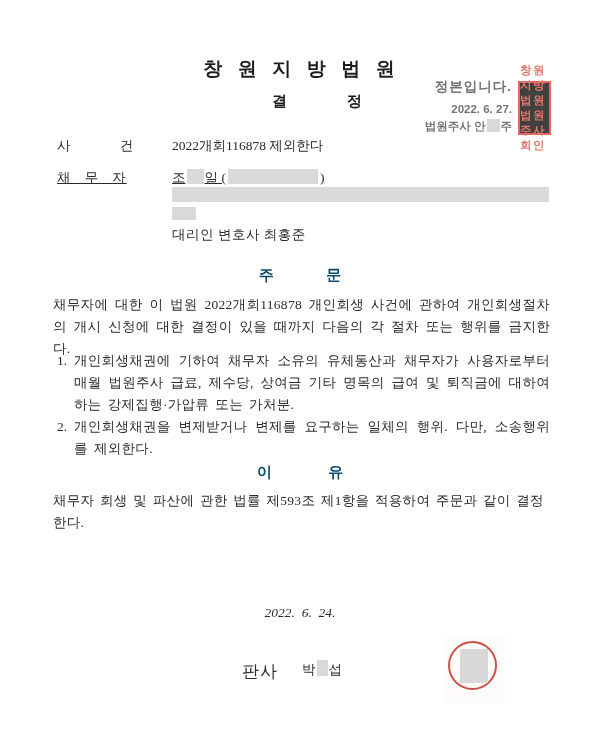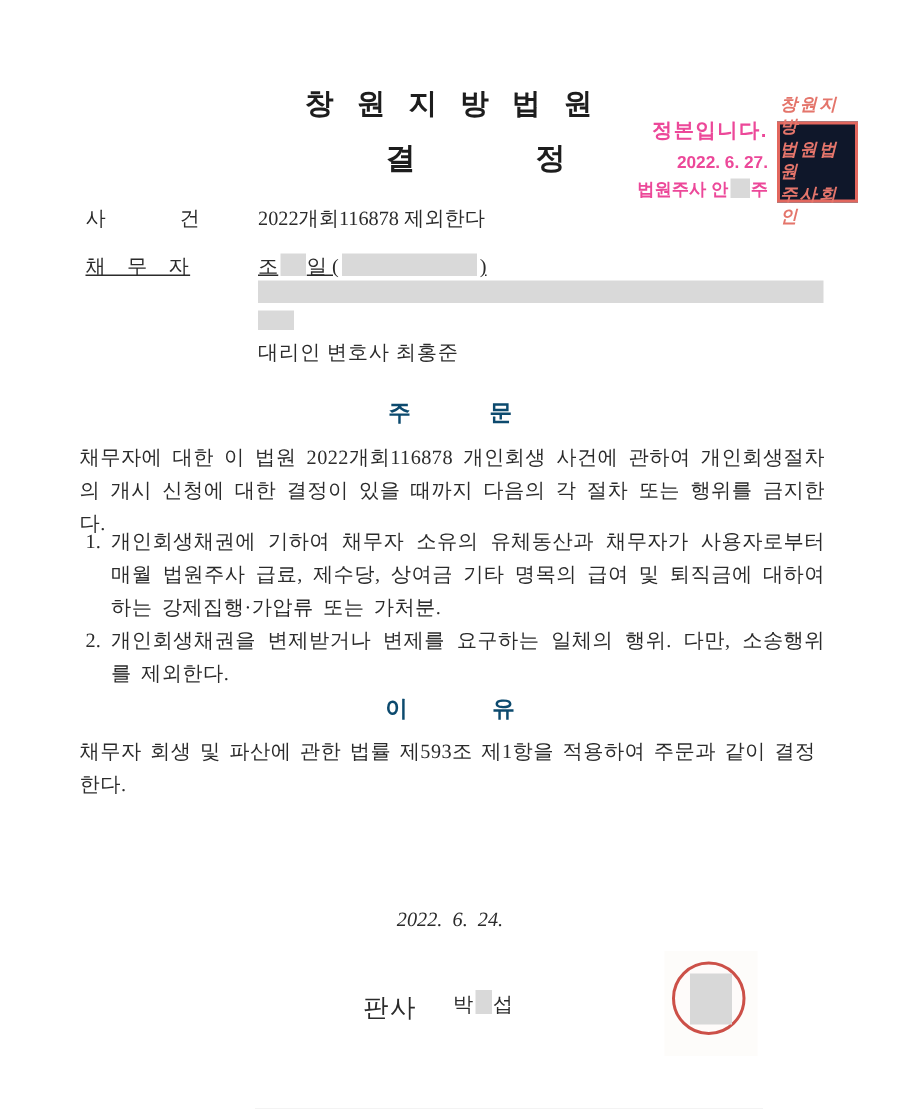--- a/index.html
+++ b/index.html
@@ -10,36 +10,36 @@
     background:#ffffff;
     font-family:"Liberation Serif","DejaVu Serif",serif;
     color:#2b2b2b;
     overflow:hidden;
   }
   .abs{position:absolute;}
   .pre{white-space:pre;}
   .center{left:0;right:0;text-align:center;}
 
   .court-title{top:56px;font-size:19px;font-weight:bold;letter-spacing:2px;color:#1d1d1d;}
-  .doc-type{top:92px;font-size:20px;font-weight:bold;color:#1d1d1d;margin-left:34px;}
+  .doc-type{top:92px;font-size:15px;font-weight:bold;color:#1d1d1d;margin-left:34px;}
 
-  .cert-block{top:78px;right:88px;text-align:right;color:#ec4899;font-weight:bold;
+  .cert-block{top:78px;right:88px;text-align:right;color:#737373;font-weight:bold;
               font-family:"Liberation Sans","DejaVu Sans",sans-serif;}
   .cert-label{font-size:13.5px;letter-spacing:1px;}
   .cert-date{font-size:11.5px;margin-top:7px;}
   .cert-clerk{font-size:11.5px;margin-top:4px;}
 
   .redact{display:inline-block;background:#d9d9d9;vertical-align:-2px;}
   .redact-abs{position:absolute;background:#d9d9d9;}
 
-  .stamp{left:518px;top:81px;width:54px;height:54px;box-sizing:border-box;
-         background:#0f172a;border:2px solid #e2675e;
+  .stamp{left:518px;top:81px;width:33px;height:54px;box-sizing:border-box;
+         background:#404040;border:2px solid #e2675e;
          display:flex;flex-direction:column;justify-content:center;align-items:center;
          color:#e4756b;font-weight:bold;font-size:11.5px;line-height:15px;letter-spacing:1.5px;
-         font-family:"Liberation Sans","DejaVu Sans",sans-serif;font-style:italic;}
+         font-family:"Liberation Sans","DejaVu Sans",sans-serif;}
 
   .label-col{left:57px;font-size:13.5px;letter-spacing:1px;}
   .value-col{left:172px;font-size:13.5px;}
   .row-case{top:137px;}
   .row-debtor{top:169px;text-decoration:underline;}
   .attorney{top:226px;letter-spacing:0.5px;}
 
   .section-heading{font-size:15px;font-weight:bold;color:#0c4a6e;}
   .order-heading{top:266px;}
   .order-body{left:53px;top:294px;width:497px;font-size:13.5px;line-height:22px;

